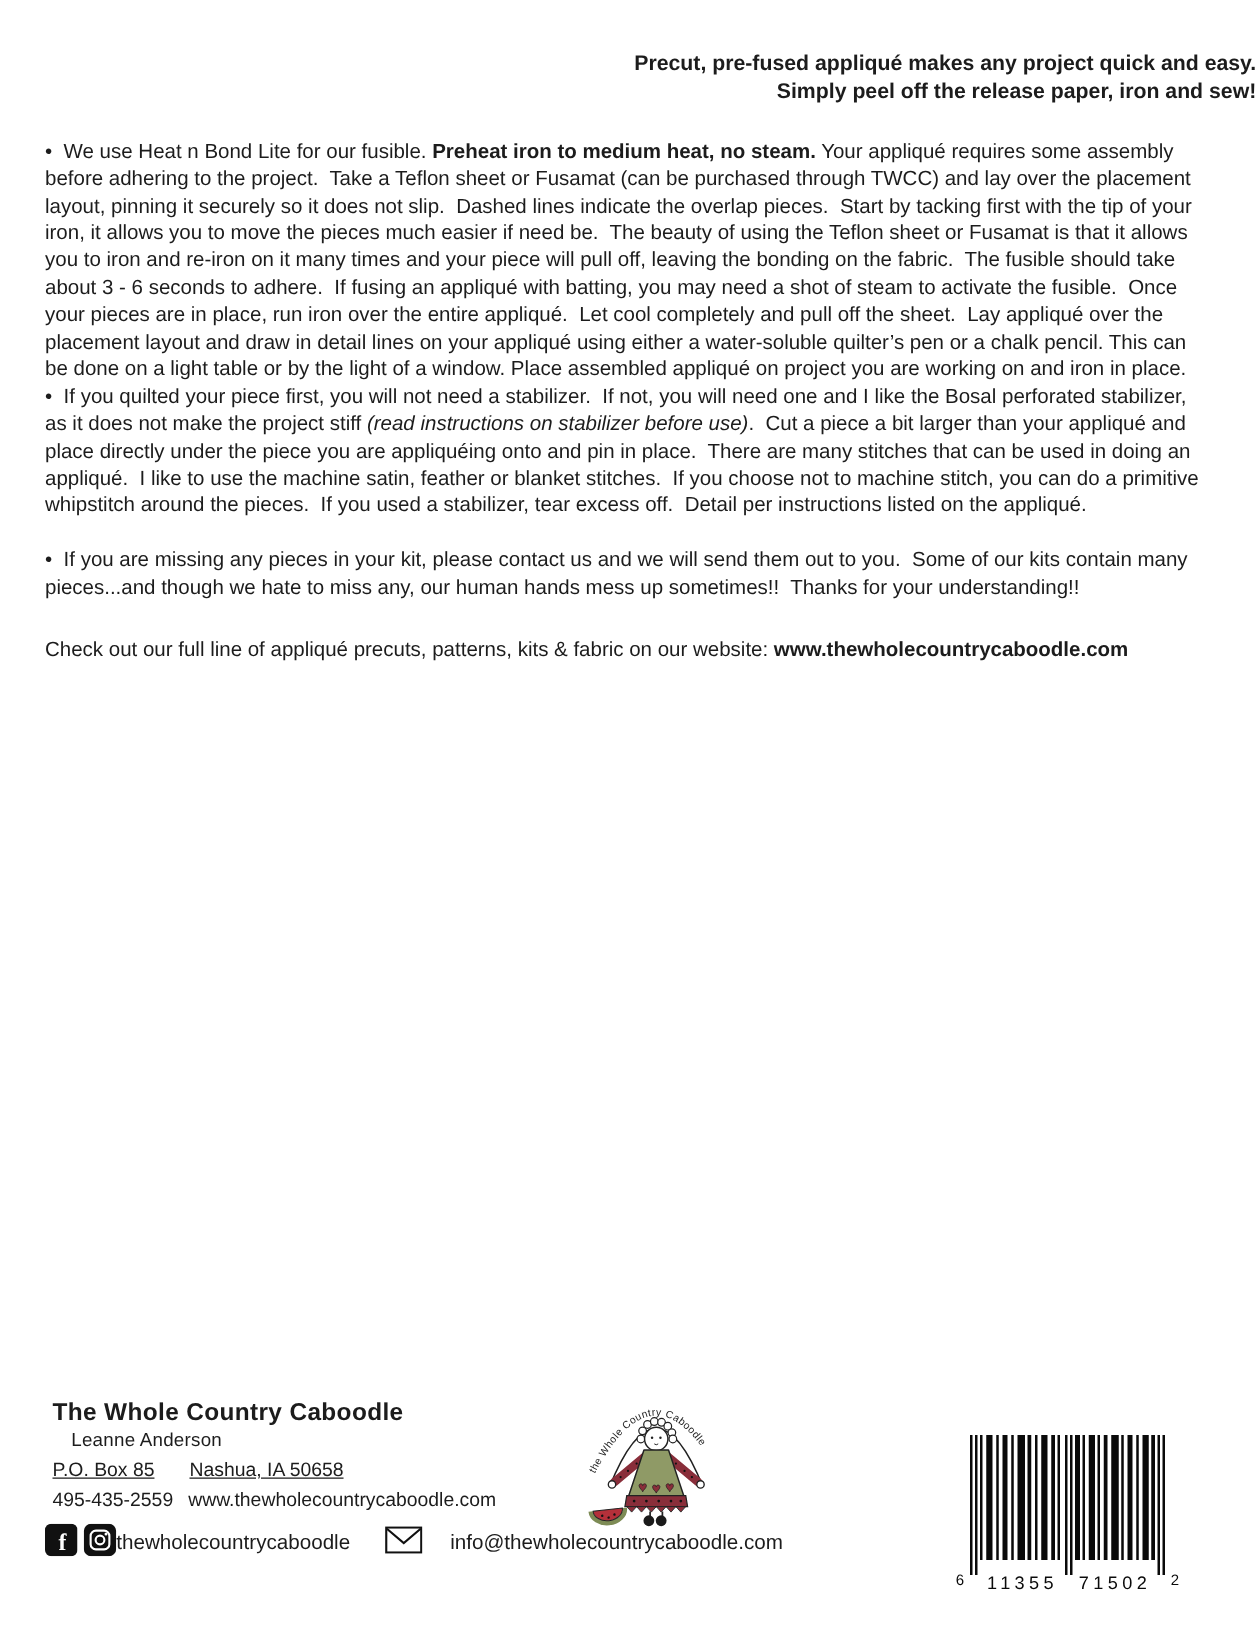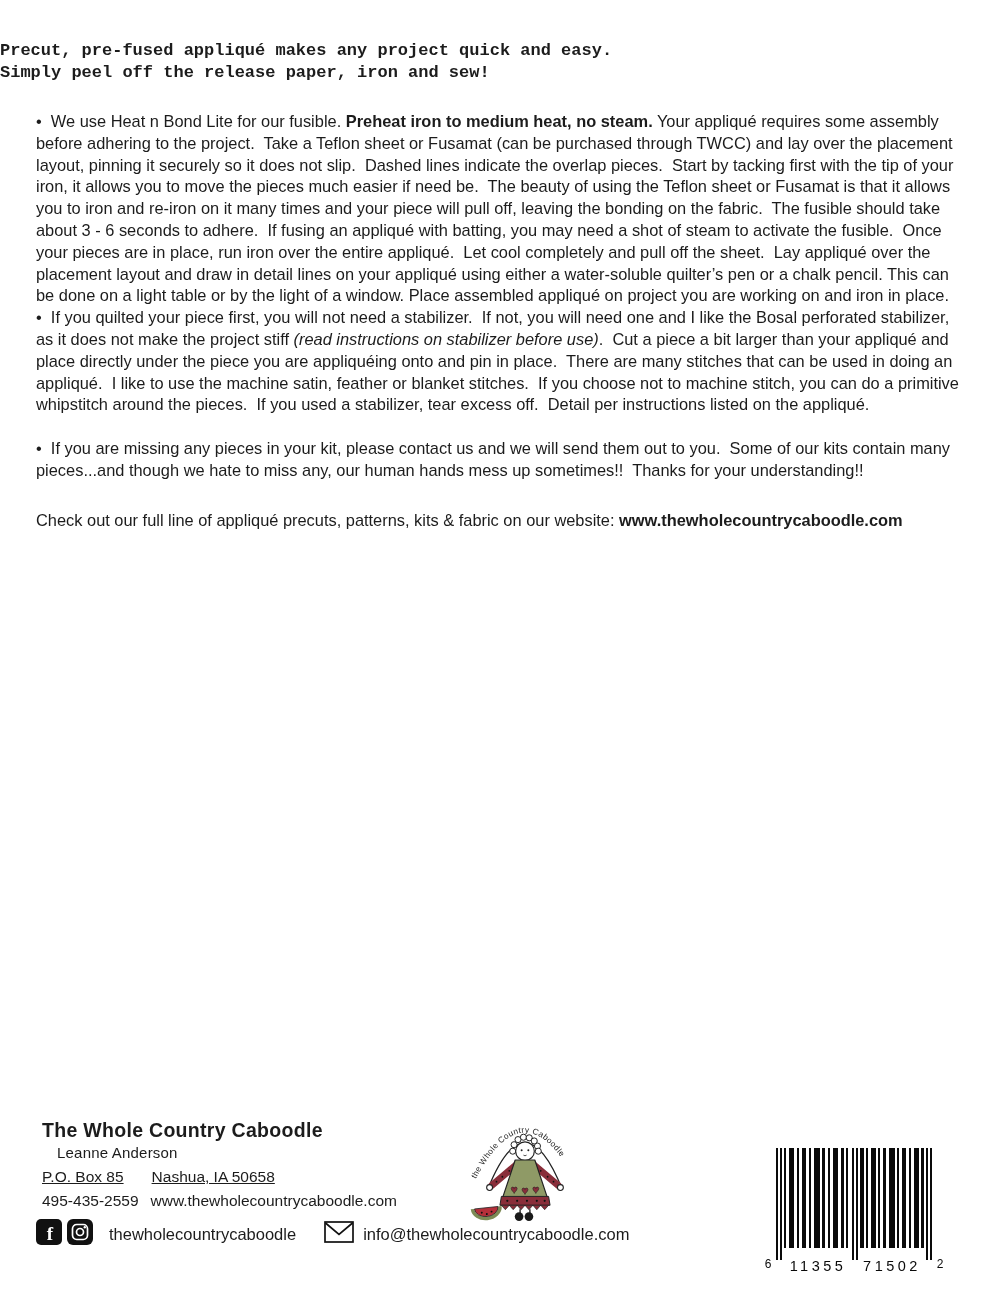--- a/index.html
+++ b/index.html
@@ -6,22 +6,22 @@
   body {
     width:1005px; height:1300px; background:#ffffff;
     font-family:"Liberation Sans", sans-serif; color:#1c1c1c;
     position:relative; overflow:hidden;
   }
   .page { position:absolute; inset:0; }
 
   
   .doc-header { padding-top:40px; }
   .hdr-line {
-    margin:0; text-align:left; font-weight:bold;
-    font-size:17px; line-height:22px; white-space:pre-wrap;font-family:Liberation Mono, monospace;
+    margin:0; text-align:right; font-weight:bold;
+    font-size:17px; line-height:22px; white-space:pre-wrap;
   }
 
   
   .doc-main { margin:27px 36px 0 36px; }
   .body-text {
     margin:0; font-size:16.4px; line-height:21.8px;
     white-space:pre-wrap;
   }
   .body-text b { font-weight:bold; }
   .body-text i { font-style:italic; }
@@ -32,23 +32,23 @@
   .footer-left { position:absolute; left:36px; top:1119px; }
   .company { margin:0 0 0 6px; font-size:19.5px; font-weight:bold; letter-spacing:.3px; }
   .owner   { margin:2px 0 0 21px; font-size:15px; font-weight:normal; letter-spacing:.2px; }
   .addr-row { margin:7px 0 0 6px; font-size:15.5px;text-decoration:underline; }
   .addr-row .col2 { margin-left:28px; }
   .addr-row2 { margin:6px 0 0 6px; font-size:15.5px; }
   .addr-row2 .col2 { margin-left:12px; }
   .social-row { margin-top:9px; display:flex; align-items:center; font-size:16.5px; }
   .social-row .icon { display:inline-block; }
   .ig { margin-left:5px; }
-  .handle { margin-left:16px; }
+  .handle { margin-left:0; }
   .mail-icon { margin-left:28px; }
-  .email { margin-left:9px; }
+  .email { margin-left:22px; }
 
   .logo-wrap { position:absolute; left:466px; top:1097px; width:118px; height:130px; }
   .barcode-wrap { position:absolute; left:762px; top:1144px; width:184px; height:132px; }
 </style>
 </head>
 <body>
 
 <div class="page">
 
   <header class="doc-header">

